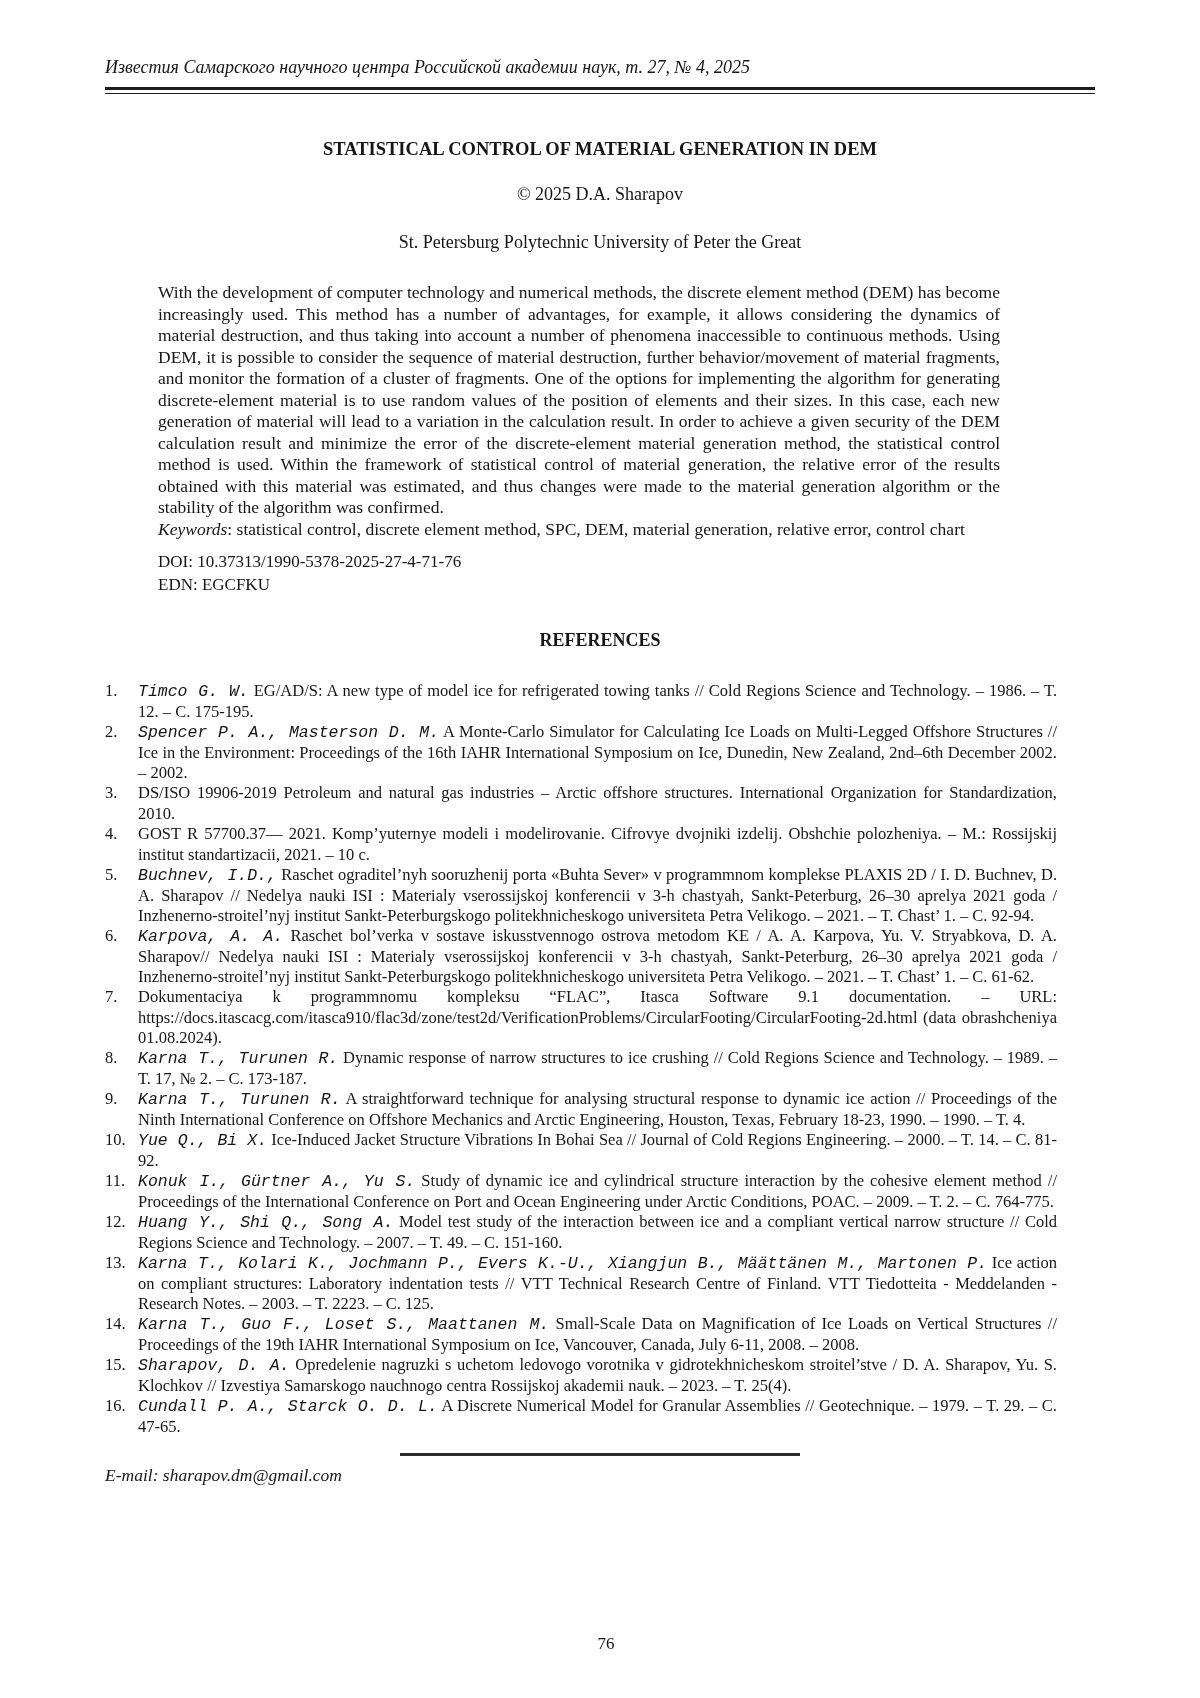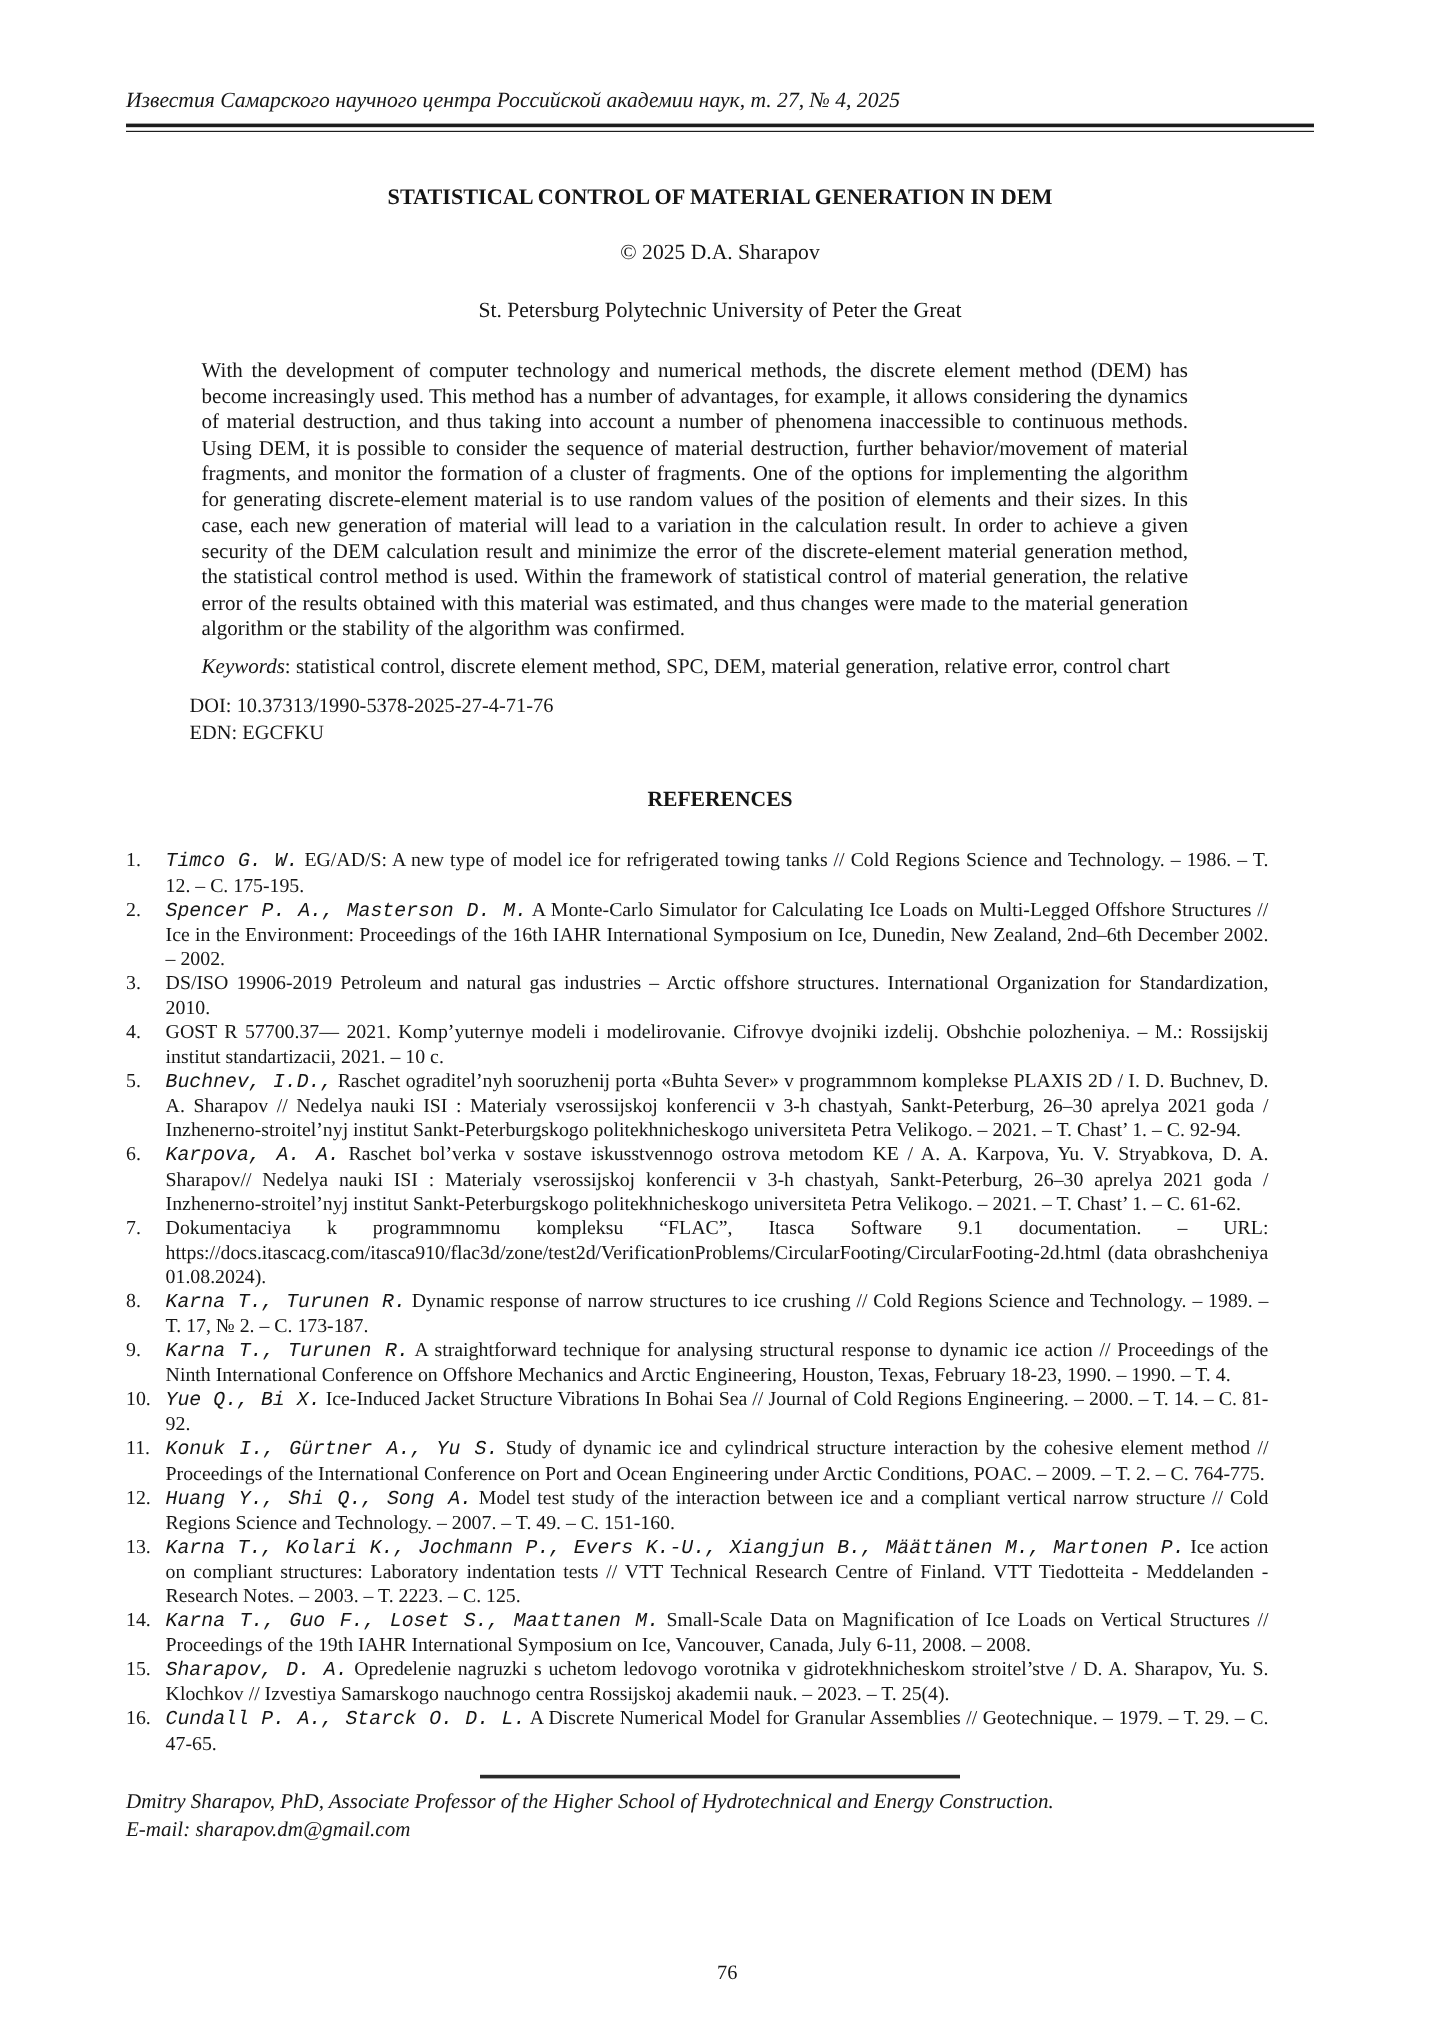--- a/index.html
+++ b/index.html
@@ -3,21 +3,21 @@
 <meta charset="utf-8">
 <style>
   html, body { margin: 0; padding: 0; background: #e8e8e8; }
   .page {
     position: relative;
     width: 1200px;
     height: 1698px;
     margin: 0 auto;
     background: #ffffff;
     box-sizing: border-box;
-    padding: 72px 105px 0 105px;
+    padding: 56px 105px 0 105px;
     font-family: "Liberation Serif", "DejaVu Serif", serif;
     color: #161616;
     overflow: hidden;
   }
   .journal-header {
     font-style: italic;
     font-size: 18px;
     line-height: 22px;
   }
   .header-rule {
@@ -43,21 +43,21 @@
     text-align: center;
     font-size: 18px;
     line-height: 23px;
   }
   .abstract-block {
     margin: 28px 95px 0 53px;
     font-size: 17.5px;
     line-height: 21.5px;
     text-align: justify;
   }
-  .abstract-block p { margin: 10px; }
+  .abstract-block p { margin: 0; }
   .kw-label { font-style: italic; }
   .doi-block {
     margin: 10px 95px 0 53px;
     font-size: 17px;
     line-height: 23px;
   }
   .references-heading {
     margin-top: 34px;
     text-align: center;
     font-weight: bold;
@@ -144,19 +144,18 @@
     <div class="ref"><span class="num">12.</span><span class="au">Huang Y., Shi Q., Song A.</span><span> Model test study of the interaction between ice and a compliant vertical narrow structure // Cold Regions Science and Technology. – 2007. – T. 49. – C. 151-160.</span></div>
     <div class="ref"><span class="num">13.</span><span class="au">Karna T., Kolari K., Jochmann P., Evers K.-U., Xiangjun B., Määttänen M., Martonen P.</span><span> Ice action on compliant structures: Laboratory indentation tests // VTT Technical Research Centre of Finland. VTT Tiedotteita - Meddelanden - Research Notes. – 2003. – T. 2223. – C. 125.</span></div>
     <div class="ref"><span class="num">14.</span><span class="au">Karna T., Guo F., Loset S., Maattanen M.</span><span> Small-Scale Data on Magnification of Ice Loads on Vertical Structures // Proceedings of the 19th IAHR International Symposium on Ice, Vancouver, Canada, July 6-11, 2008. – 2008.</span></div>
     <div class="ref"><span class="num">15.</span><span class="au">Sharapov, D. A.</span><span> Opredelenie nagruzki s uchetom ledovogo vorotnika v gidrotekhnicheskom stroitel’stve / D. A. Sharapov, Yu. S. Klochkov // Izvestiya Samarskogo nauchnogo centra Rossijskoj akademii nauk. – 2023. – T. 25(4).</span></div>
     <div class="ref"><span class="num">16.</span><span class="au">Cundall P. A., Starck O. D. L.</span><span> A Discrete Numerical Model for Granular Assemblies // Geotechnique. – 1979. – T. 29. – C. 47-65.</span></div>
   </div>
 
   <hr class="footnote-rule">
 
   <div class="footer-note">
-    <div>Dmitry Sharapov, PhD, Associate Professor of the Higher School of Hydrotechnical and Energy Construction.</div>
     <div>E-mail: sharapov.dm@gmail.com</div>
   </div>
 
   <div class="page-number">76</div>
 
 </div>
 
 </body></html>

